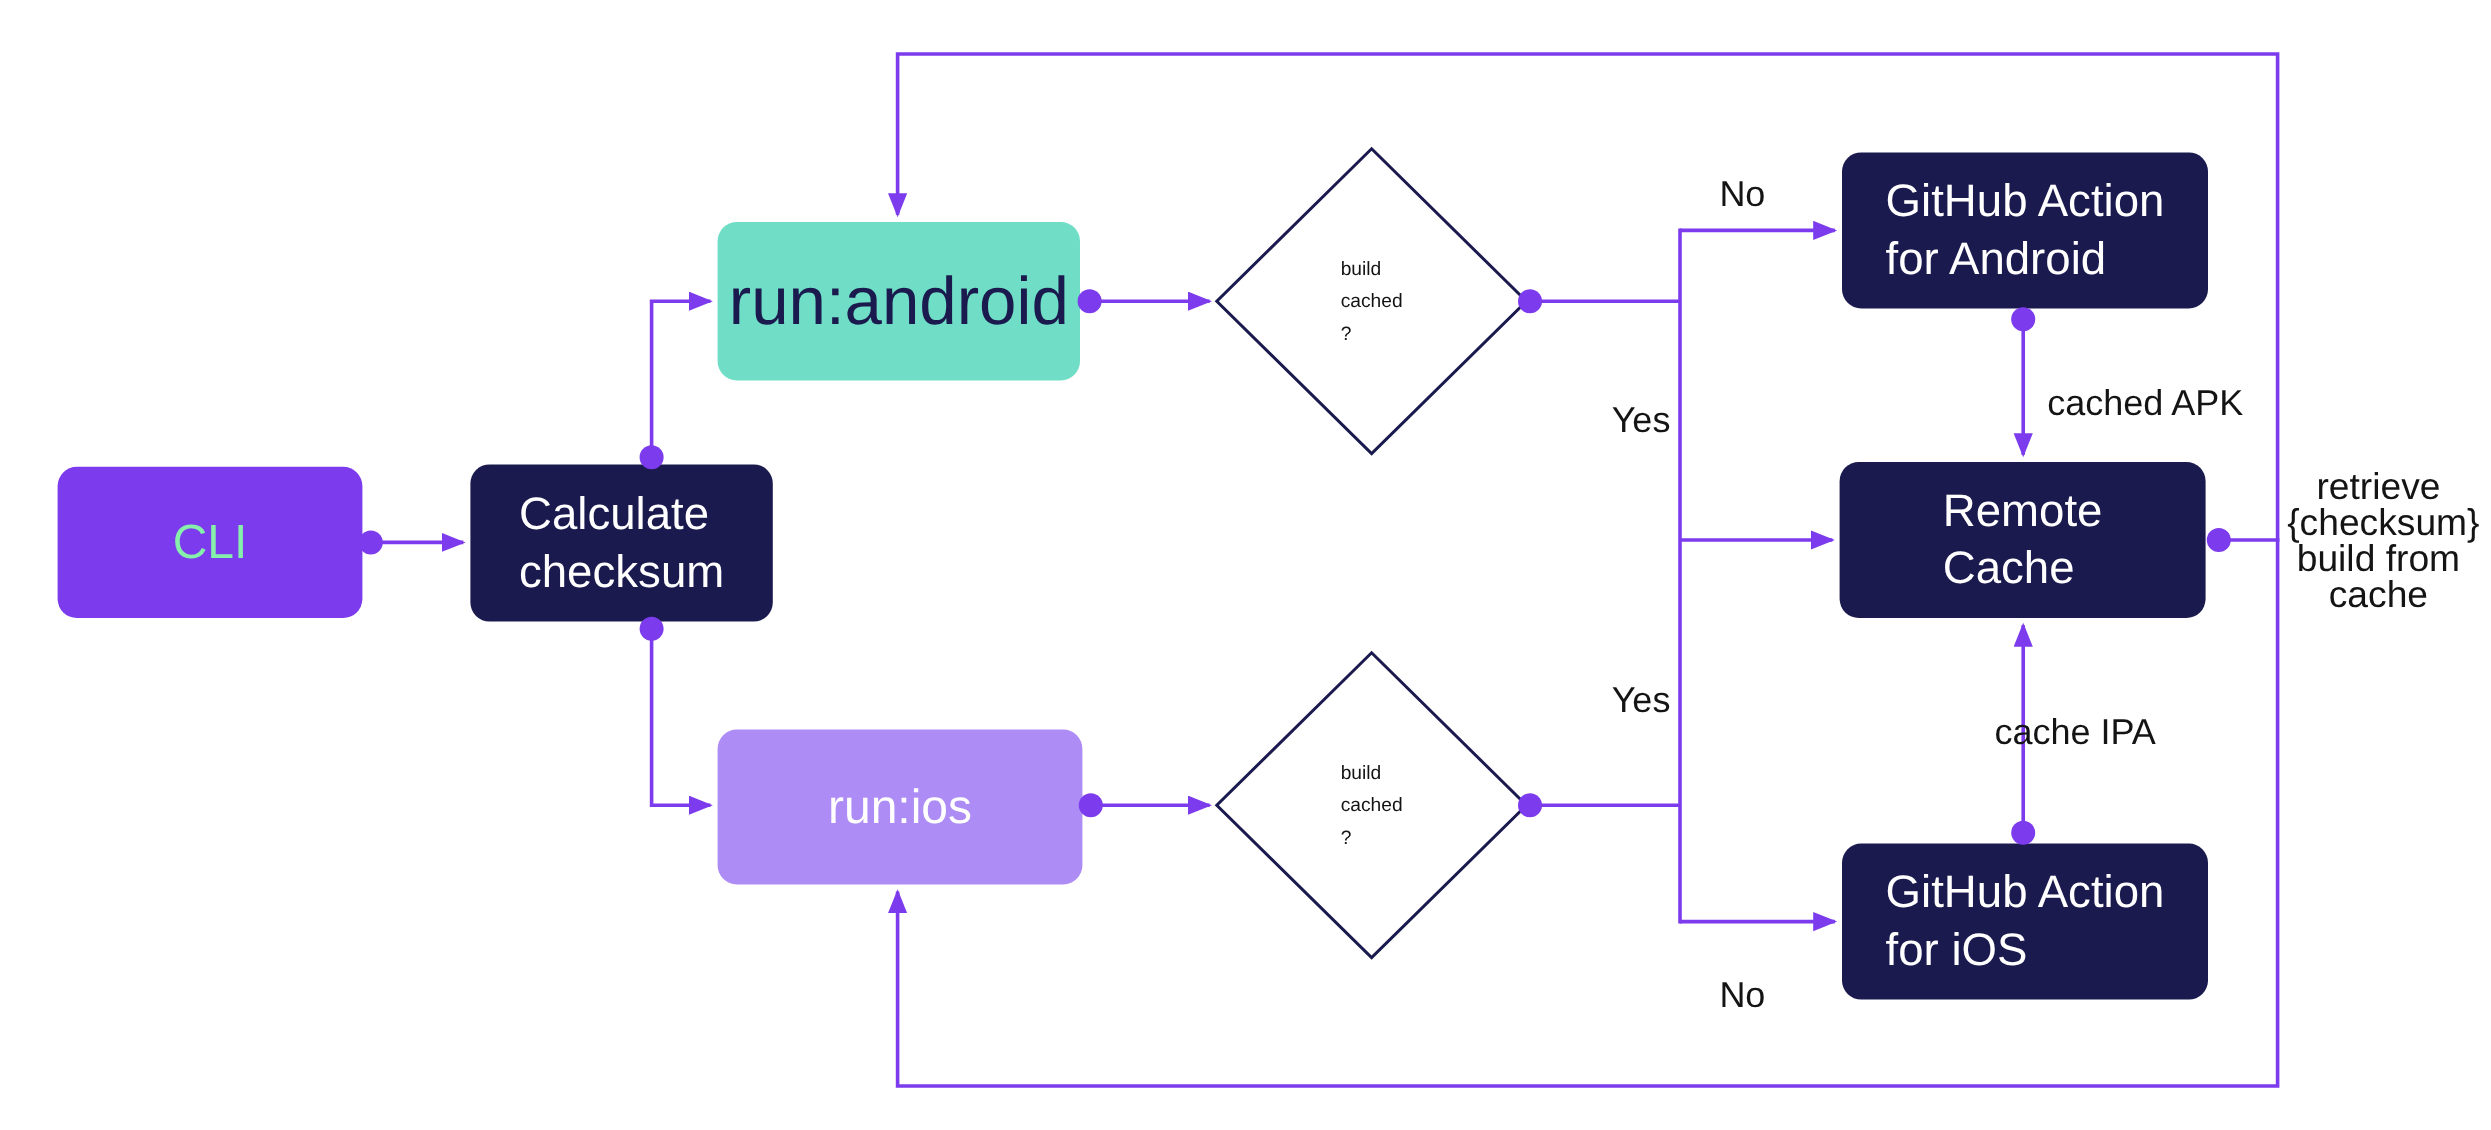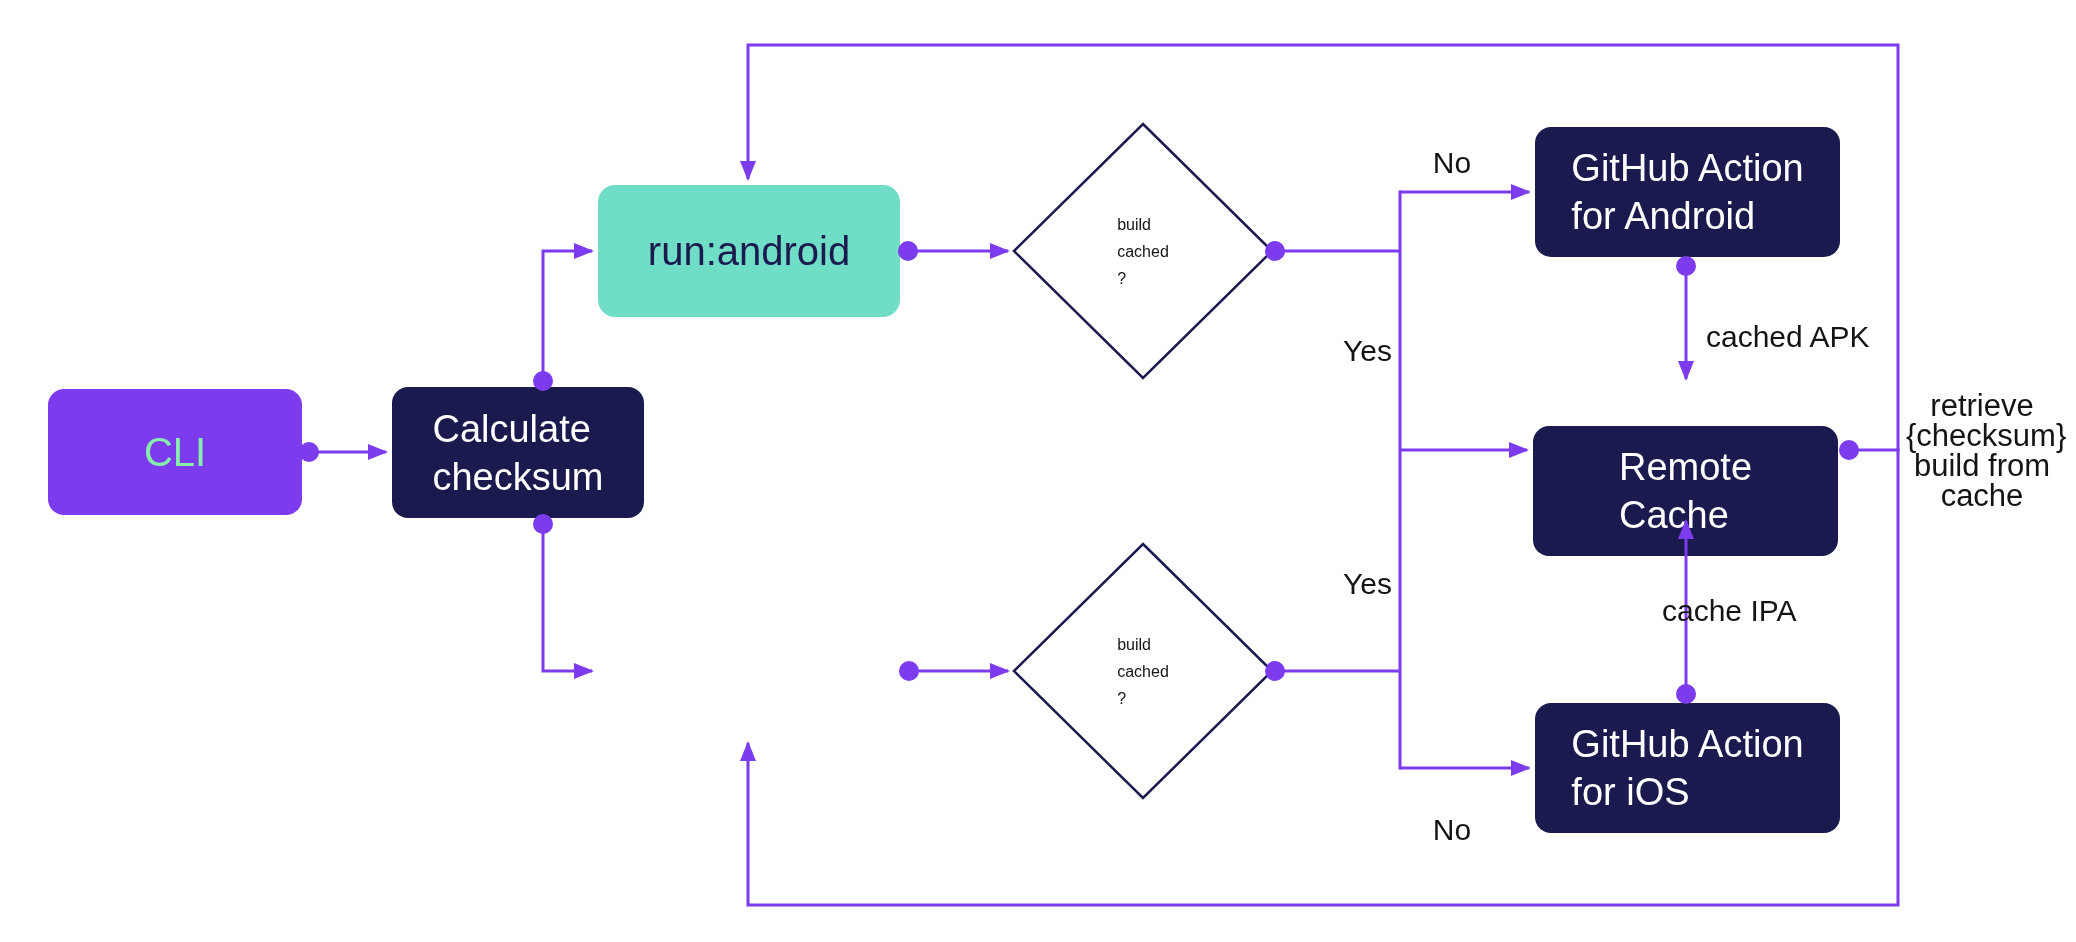--- a/index.html
+++ b/index.html
@@ -16,21 +16,21 @@
     position:relative;width:2076px;height:942px;overflow:hidden;
     font-family:"Liberation Sans", sans-serif;background:var(--background);
   }
   .node{
     position:absolute;display:flex;align-items:center;justify-content:center;
     text-align:left;white-space:pre-line;border-radius:16px;
     font-weight:500;font-size:38px;line-height:48px;box-sizing:border-box;
   }
   .purple-box{background:var(--accent_purple);color:#86efac;font-size:40px;}
   .navy-box{background:var(--dark_navy);color:#fff;}
-  .teal-box{background:var(--teal);color:var(--dark_navy);font-size:40px;border-radius:17px;}
+  .teal-box{background:var(--teal);color:var(--dark_navy);font-size:56px;}
   .lavender-box{background:var(--lavender);color:#fff;font-size:40px;}
   .diamond-label{
     position:absolute;display:flex;align-items:center;justify-content:center;
     text-align:left;white-space:pre-line;color:var(--label_text);
     font-size:16px;line-height:27px;
   }
   .edge-label{
     position:absolute;color:var(--label_text);font-size:30px;line-height:30px;
     white-space:pre-line;
   }
@@ -49,25 +49,26 @@
 <div id="canvas">
 
   <div class="layer-nodes">
     <div class="node purple-box" style="left:48px;top:389px;width:254px;height:126px;">CLI</div>
 
     <div class="node navy-box" style="left:392px;top:387px;width:252px;height:131px;">Calculate
 checksum</div>
 
     <div class="node teal-box" style="left:598px;top:185px;width:302px;height:132px;">run:android</div>
 
+    <div class="node lavender-box" style="left:598px;top:608px;width:304px;height:129px;">run:ios</div>
 
     <div class="node navy-box" style="left:1535px;top:127px;width:305px;height:130px;">GitHub Action
 for Android</div>
 
-    <div class="node navy-box" style="left:1533px;top:385px;width:305px;height:130px;margin-top:41px;">Remote
+    <div class="node navy-box" style="left:1533px;top:385px;width:305px;height:130px;">Remote
 Cache</div>
 
     <div class="node navy-box" style="left:1535px;top:703px;width:305px;height:130px;">GitHub Action
 for iOS</div>
   </div>
 
   <svg class="overlay" width="2076" height="942" viewBox="0 0 2076 942">
     <defs>
       <marker id="arrow" markerUnits="userSpaceOnUse" markerWidth="22" markerHeight="18" refX="18" refY="8" orient="auto">
         <path class="arrowhead" fill="#7C3BEC" d="M0,0 L20,8 L0,16 Z"></path>

